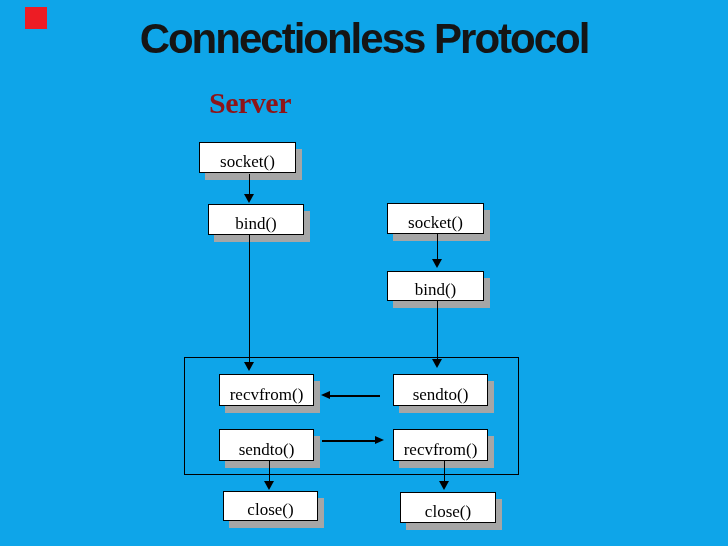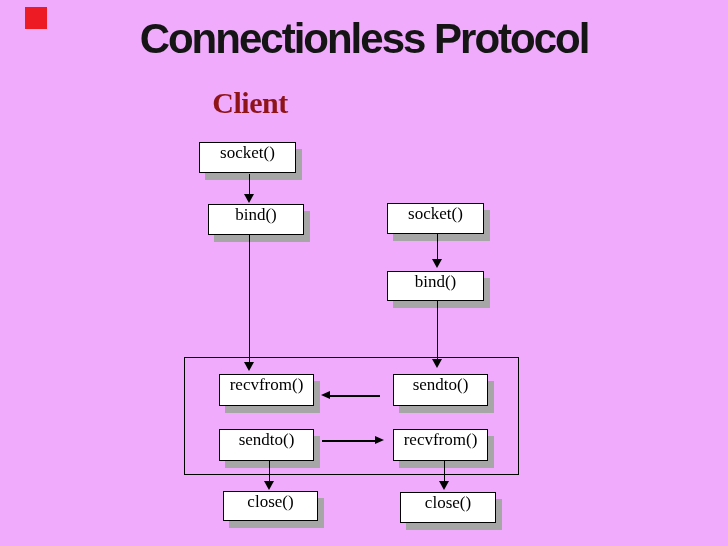--- a/index.html
+++ b/index.html
@@ -1,20 +1,20 @@
 <!DOCTYPE html>
 <html style="--accent-red: #ED1C24; --heading-red: #8E1418; --shadow-gray: #A6A6A6; --line-black: #000000;"><head>
 <meta charset="utf-8">
 <style>
   html, body { margin: 0; padding: 0; background: #fff; }
   .slide {
     position: relative;
     width: 728px;
     height: 546px;
-    background: #f0abfc;
+    background: #0ea5e9;
     overflow: hidden;
     font-family: "Liberation Serif", serif;
   }
   .accent-square {
     position: absolute;
     left: 25px; top: 7px;
     width: 22px; height: 22px;
     background: var(--accent-red, #ED1C24);
   }
   .slide-title {
@@ -47,21 +47,21 @@
     position: absolute;
     box-sizing: border-box;
     background: #ffffff;
     border: 1.5px solid #000;
     box-shadow: 6px 7px 0 var(--shadow-gray, #A6A6A6);
     font-family: "Liberation Serif", serif;
     font-size: 17px;
     color: #000;
     text-align: center;
     display: flex;
-    align-items: flex-start;
+    align-items: flex-end;
     justify-content: center;
     white-space: nowrap;
   }
   .b-s-socket   { left: 199px; top: 142px; width: 97px; height: 31px; }
   .b-s-bind     { left: 208px; top: 204px; width: 96px; height: 31px; }
   .b-c-socket   { left: 387px; top: 203px; width: 97px; height: 31px; }
   .b-c-bind     { left: 387px; top: 271px; width: 97px; height: 30px; }
   .b-s-recvfrom { left: 219px; top: 374px; width: 95px; height: 32px; }
   .b-c-sendto   { left: 393px; top: 374px; width: 95px; height: 32px; }
   .b-s-sendto   { left: 219px; top: 429px; width: 95px; height: 32px; }
@@ -101,21 +101,21 @@
 </style>
 </head>
 <body>
 
 <div class="slide">
 
   <div class="accent-square"></div>
 
   <div class="slide-title">Connectionless Protocol</div>
 
-  <div class="col-heading heading-server">Client</div>
+  <div class="col-heading heading-server">Server</div>
 
   <div class="fbox b-s-socket">
     <span>socket()</span>
   </div>
   <div class="fbox b-s-bind">
     <span>bind()</span>
   </div>
 
   <div class="fbox b-c-socket">
     <span>socket()</span>

